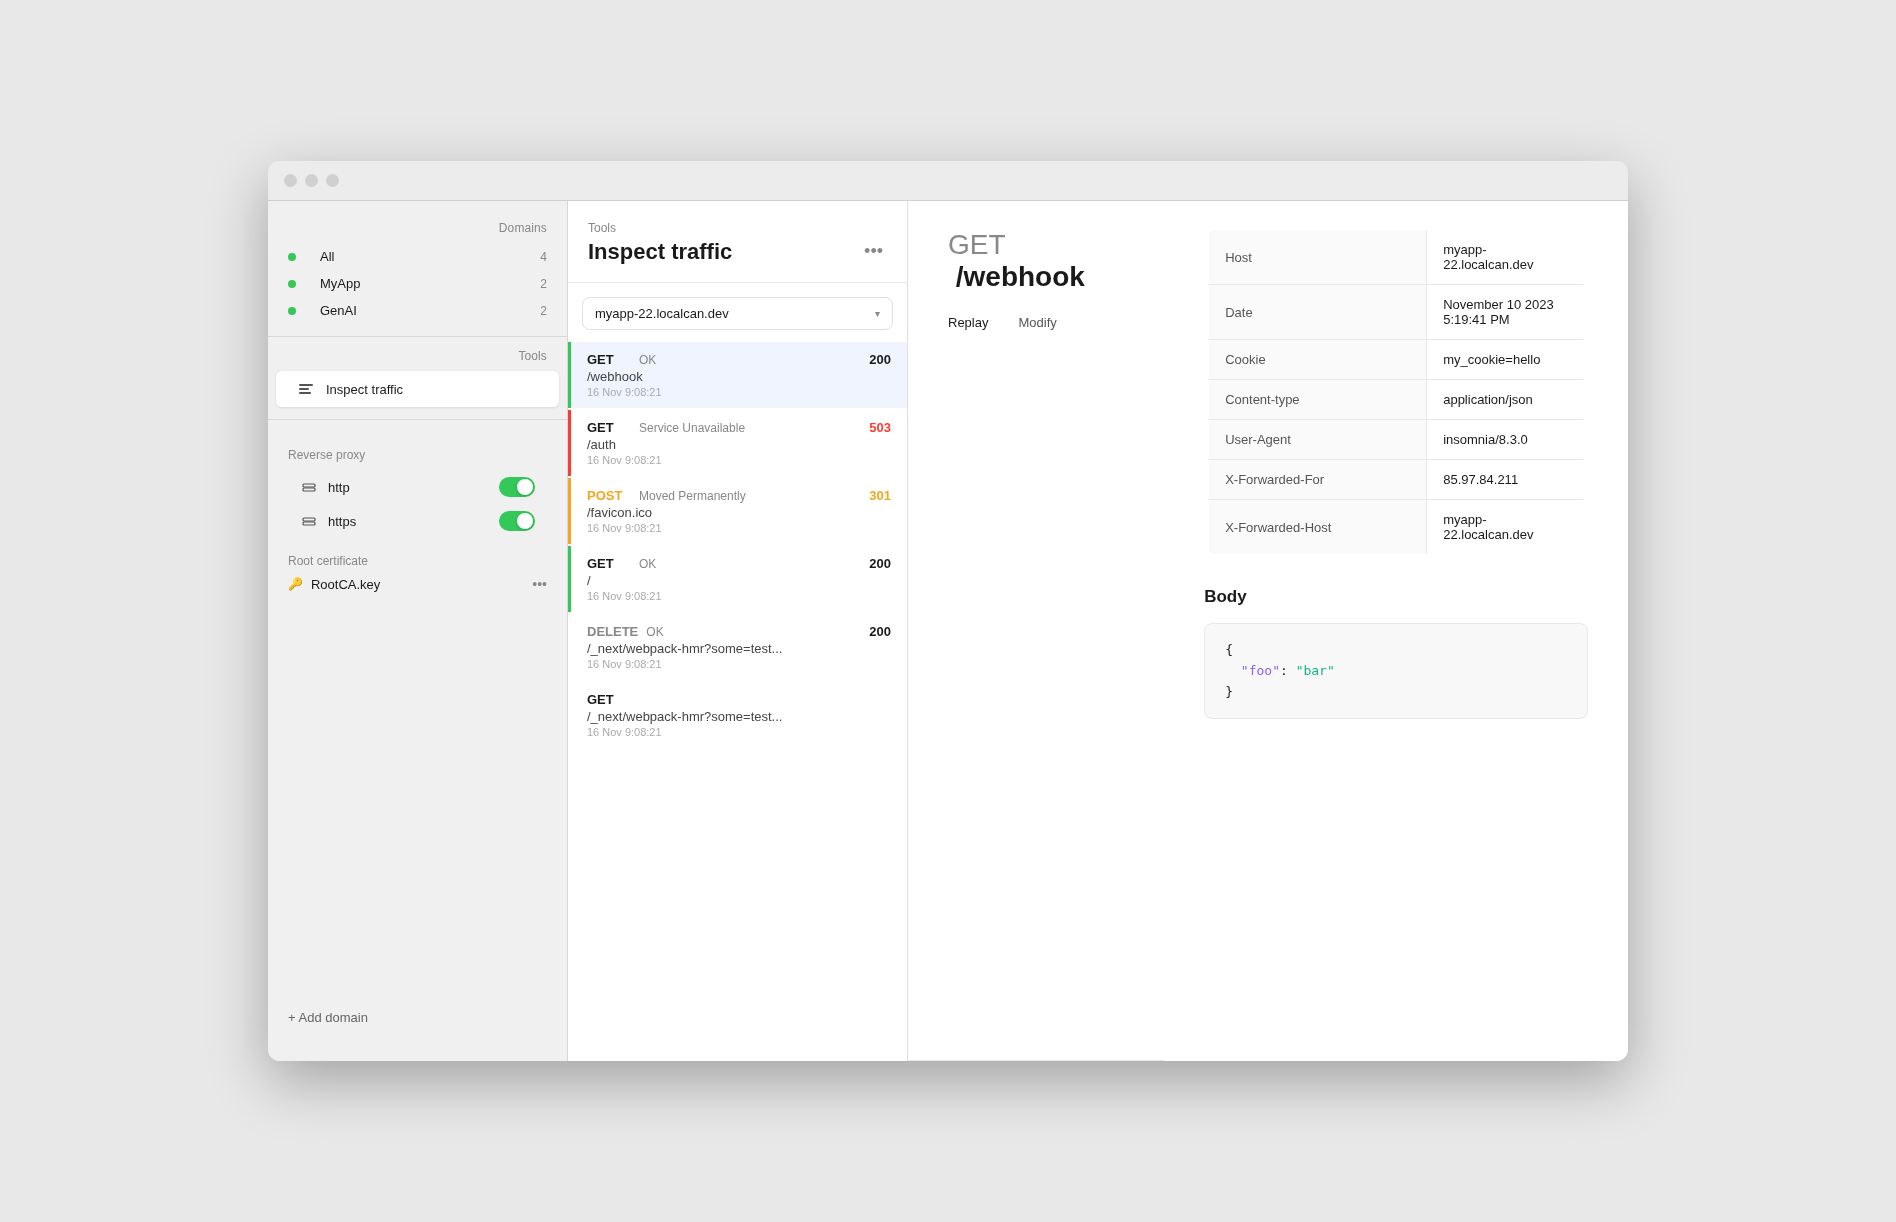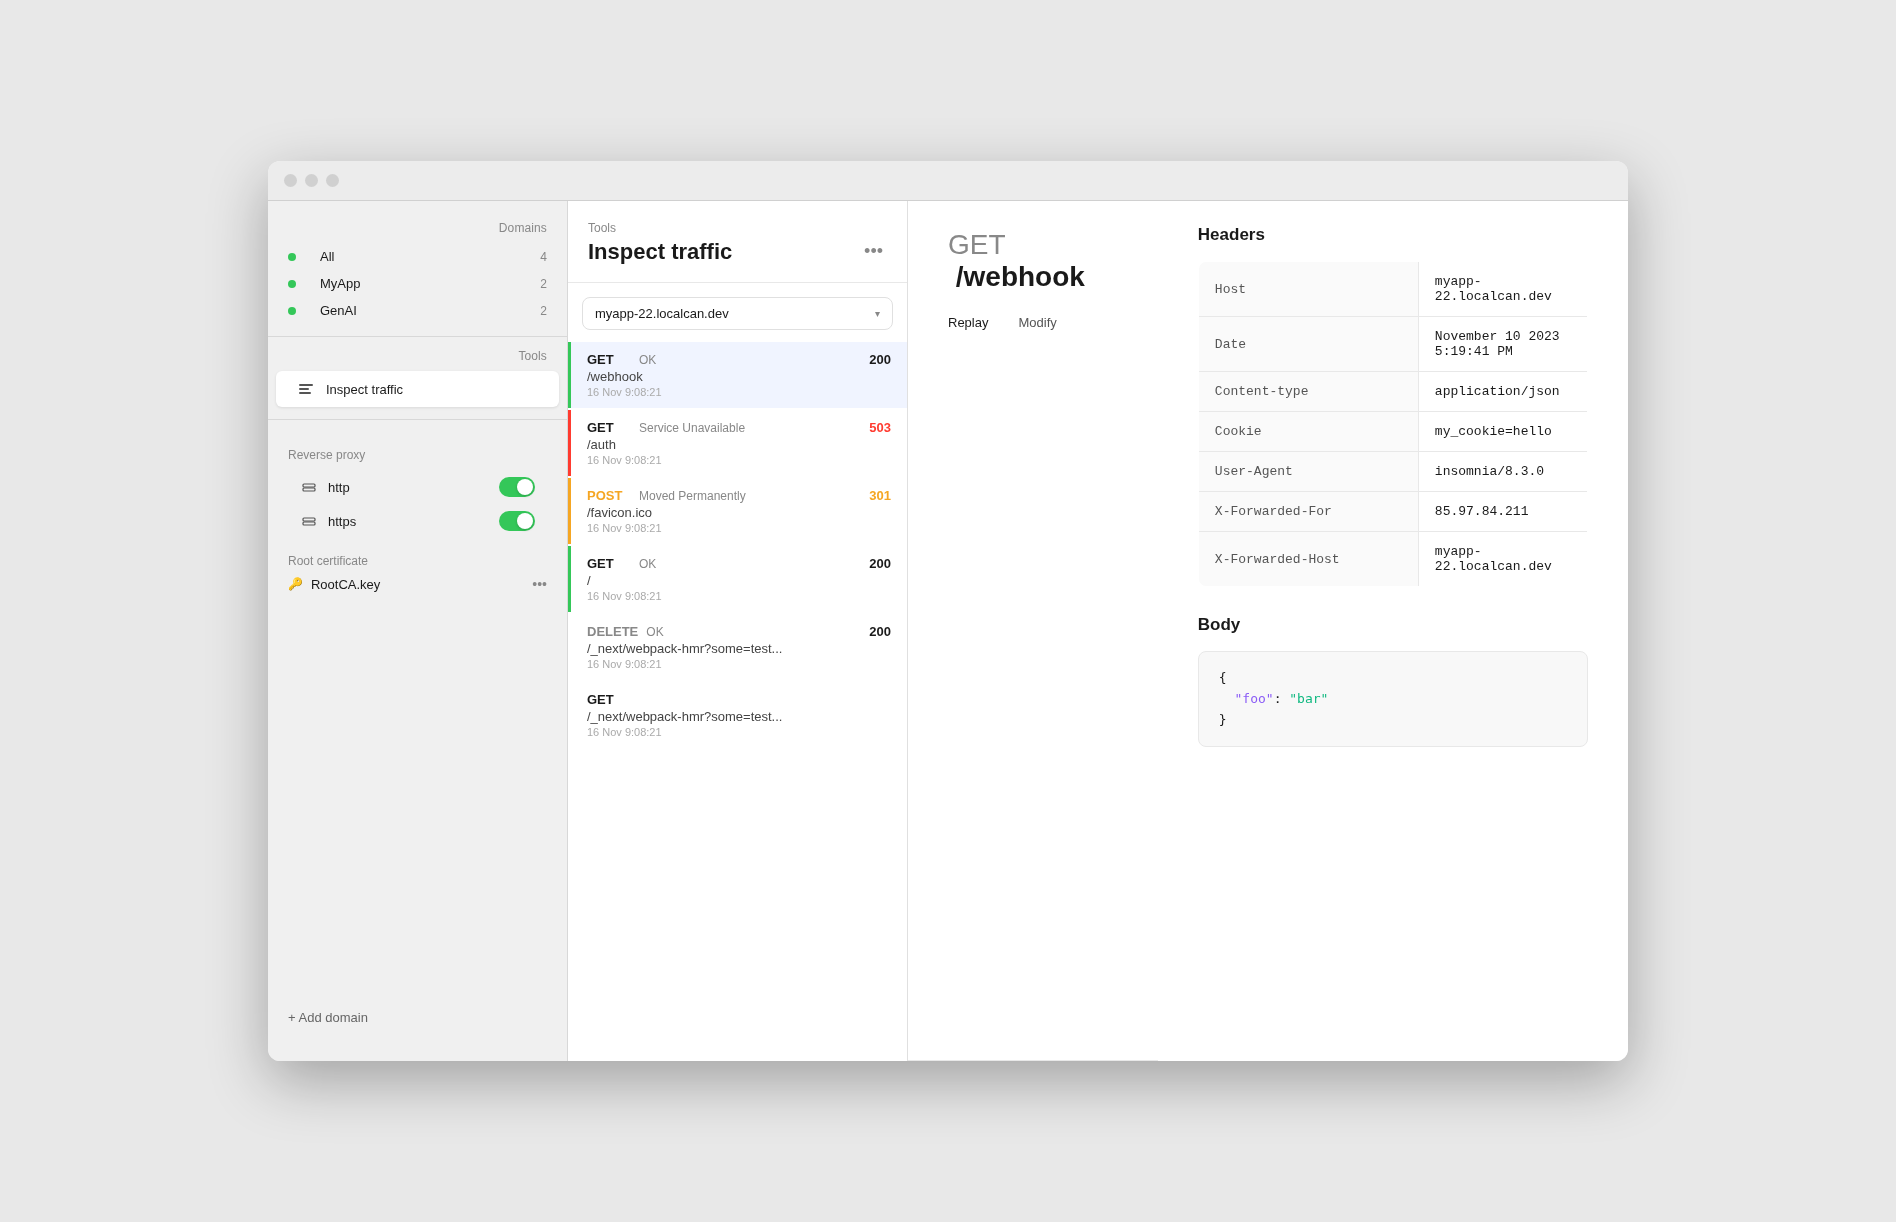--- a/index.html
+++ b/index.html
@@ -330,24 +330,23 @@
     }
     .section-title {
       font-size: 17px;
       font-weight: 600;
       color: #1a1a1a;
       margin-bottom: 16px;
     }
     .headers-table {
       width: 100%;
       border-collapse: collapse;
-      border: 1px solid #14b8a6;
+      border: 5px solid #14b8a6;
       border-radius: 8px;
       overflow: hidden;
-      font-family: Liberation Mono, monospace;
     }
     .headers-table tr {
       border-bottom: 1px solid #e8e8e8;
     }
     .headers-table tr:last-child {
       border-bottom: none;
     }
     .headers-table td {
       padding: 12px 16px;
       font-size: 13px;
@@ -546,39 +545,38 @@
           <span class="detail-method">GET</span>
           &nbsp;<span>/webhook</span>
         </div>
         <div class="detail-tabs">
           <div class="detail-tab active">Replay</div>
           <div class="detail-tab">Modify</div>
         </div>
       </div>
 
       <div class="detail-content">
-        <div class="section-title">Headers</div>
 
         <table class="headers-table">
           <tbody>
               <tr>
             <td class="header-key">Host</td>
             <td class="header-val">myapp-22.localcan.dev</td>
           </tr>
           <tr>
             <td class="header-key">Date</td>
             <td class="header-val">November 10 2023 5:19:41 PM</td>
           </tr>
           <tr>
+            <td class="header-key">Cookie</td>
+            <td class="header-val">my_cookie=hello</td>
+          </tr>
+          <tr>
             <td class="header-key">Content-type</td>
             <td class="header-val">application/json</td>
-          </tr>
-          <tr>
-            <td class="header-key">Cookie</td>
-            <td class="header-val">my_cookie=hello</td>
           </tr>
           <tr>
             <td class="header-key">User-Agent</td>
             <td class="header-val">insomnia/8.3.0</td>
           </tr>
           <tr>
             <td class="header-key">X-Forwarded-For</td>
             <td class="header-val">85.97.84.211</td>
           </tr>
           <tr>

